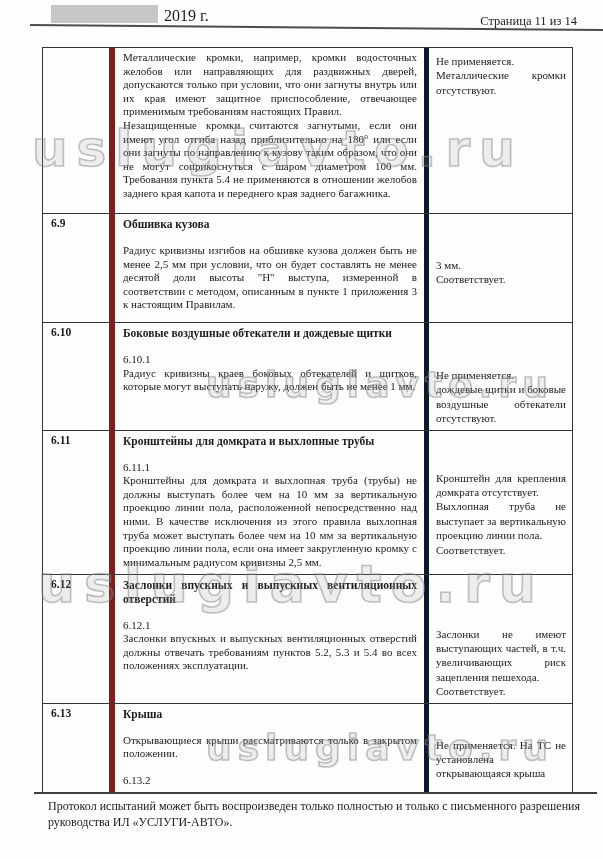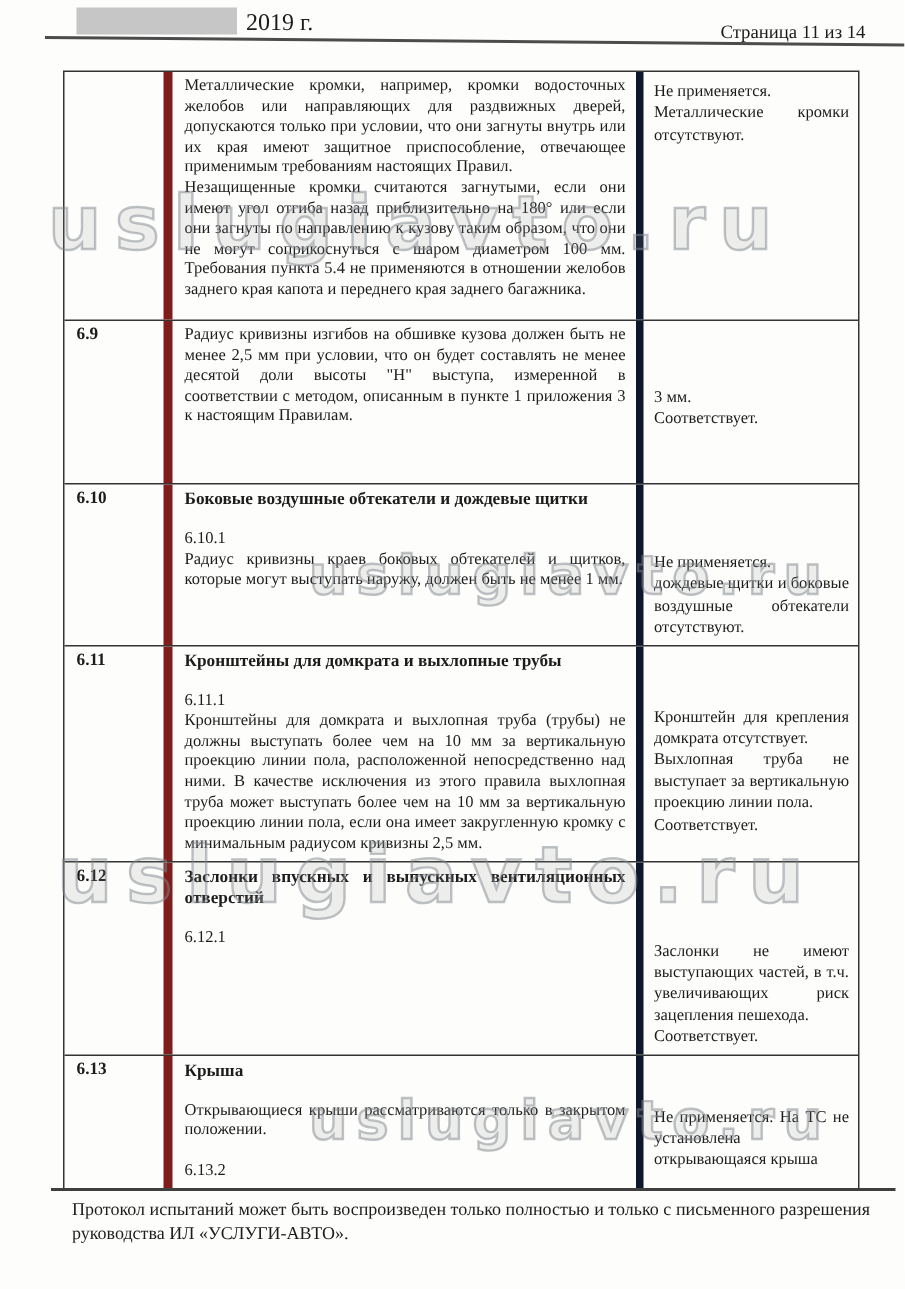--- a/index.html
+++ b/index.html
@@ -64,20 +64,21 @@
       </div>
       <div class="cell c-res" style="padding-top:6px;">
         <div class="resline">Не применяется.</div>
         <div class="resline">Металлические кромки отсутствуют.</div>
       </div>
     </div>
 
     <div class="trow" style="min-height:108px;">
       <div class="cell c-num">6.9</div>
       <div class="cell c-req">
+        <p class="rtitle">Обшивка кузова</p>
         <p class="just">Радиус кривизны изгибов на обшивке кузова должен быть не менее 2,5 мм при условии, что он будет составлять не менее десятой доли высоты "Н" выступа, измеренной в соответствии с методом, описанным в пункте 1 приложения 3 к настоящим Правилам.</p>
       </div>
       <div class="cell c-res" style="padding-top:44px;">
         <div class="resline">3 мм.</div>
         <div class="resline">Соответствует.</div>
       </div>
     </div>
 
     <div class="trow" style="min-height:97px;">
       <div class="cell c-num">6.10</div>
@@ -104,20 +105,21 @@
         <div class="resline">Выхлопная труба не выступает за вертикальную проекцию линии пола.</div>
         <div class="resline">Соответствует.</div>
       </div>
     </div>
 
     <div class="trow" style="min-height:124px;">
       <div class="cell c-num">6.12</div>
       <div class="cell c-req">
         <p class="rtitle">Заслонки впускных и выпускных вентиляционных отверстий</p>
         <p class="sub">6.12.1</p>
+        <p class="just">Заслонки впускных и выпускных вентиляционных отверстий должны отвечать требованиям пунктов 5.2, 5.3 и 5.4 во всех положениях эксплуатации.</p>
       </div>
       <div class="cell c-res" style="padding-top:52px;">
         <div class="resline">Заслонки не имеют выступающих частей, в т.ч. увеличивающих риск зацепления пешехода.</div>
         <div class="resline">Соответствует.</div>
       </div>
     </div>
 
     <div class="trow" style="min-height:88px;">
       <div class="cell c-num">6.13</div>
       <div class="cell c-req">

